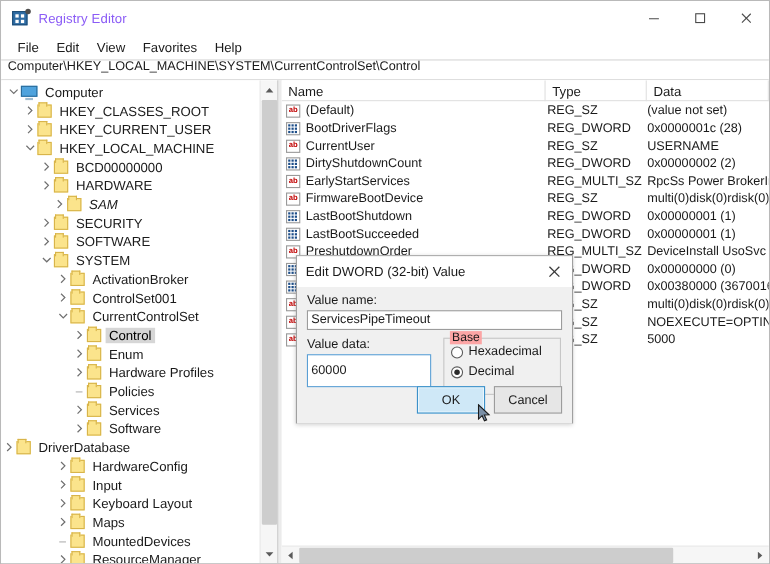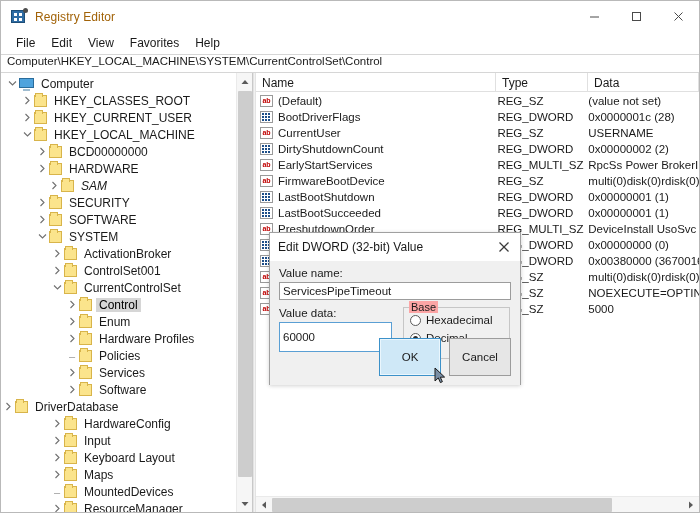--- a/index.html
+++ b/index.html
@@ -44,21 +44,21 @@
     width: 3px; height: 3px;
     background: #ffffff;
     box-shadow: 5px 0 0 #ffffff, 0 5px 0 #ffffff, 5px 5px 0 #ffffff;
   }
   .title-icon .dot {
     position: absolute; right: -1px; top: -1px;
     width: 5px; height: 5px; border-radius: 50%;
     background: #4d4d4d;
   }
   .title-text {
-    font-size: 12px; color: #a16207;
+    font-size: 12px; color: #8b5cf6;
     letter-spacing: .1px;
   }
   .winbtns {
     position: absolute; right: 0; top: 0;
     display: flex; height: 31px;
   }
   .winbtn {
     width: 42px; height: 31px;
     display: flex; align-items: center; justify-content: center;
     color: #4a4a4a;
@@ -375,21 +375,21 @@
     position:absolute; left: 2px; top: 2px;
     width: 5px; height: 5px;
     border-radius: 50%;
     background: #2b2b2b;
   }
   .dlg-buttons {
     position: absolute; right: 9px; bottom: 9px;
     display: flex; gap: 8px;
   }
   .dbtn {
-    width: 62px; height: 38px;
+    width: 62px; height: 25px;
     display: flex; align-items: center; justify-content: center;
     font-size: 11.5px; color: #1a1a1a;
     background: #e6e6e6;
     border: 1px solid #9c9c9c;
     margin-top: 29px;
   }
   .dbtn.primary {
     background: #cfe8f7;
     border: 1px solid #3c91c9;
     box-shadow: inset 0 0 0 1px #eaf6fd;

